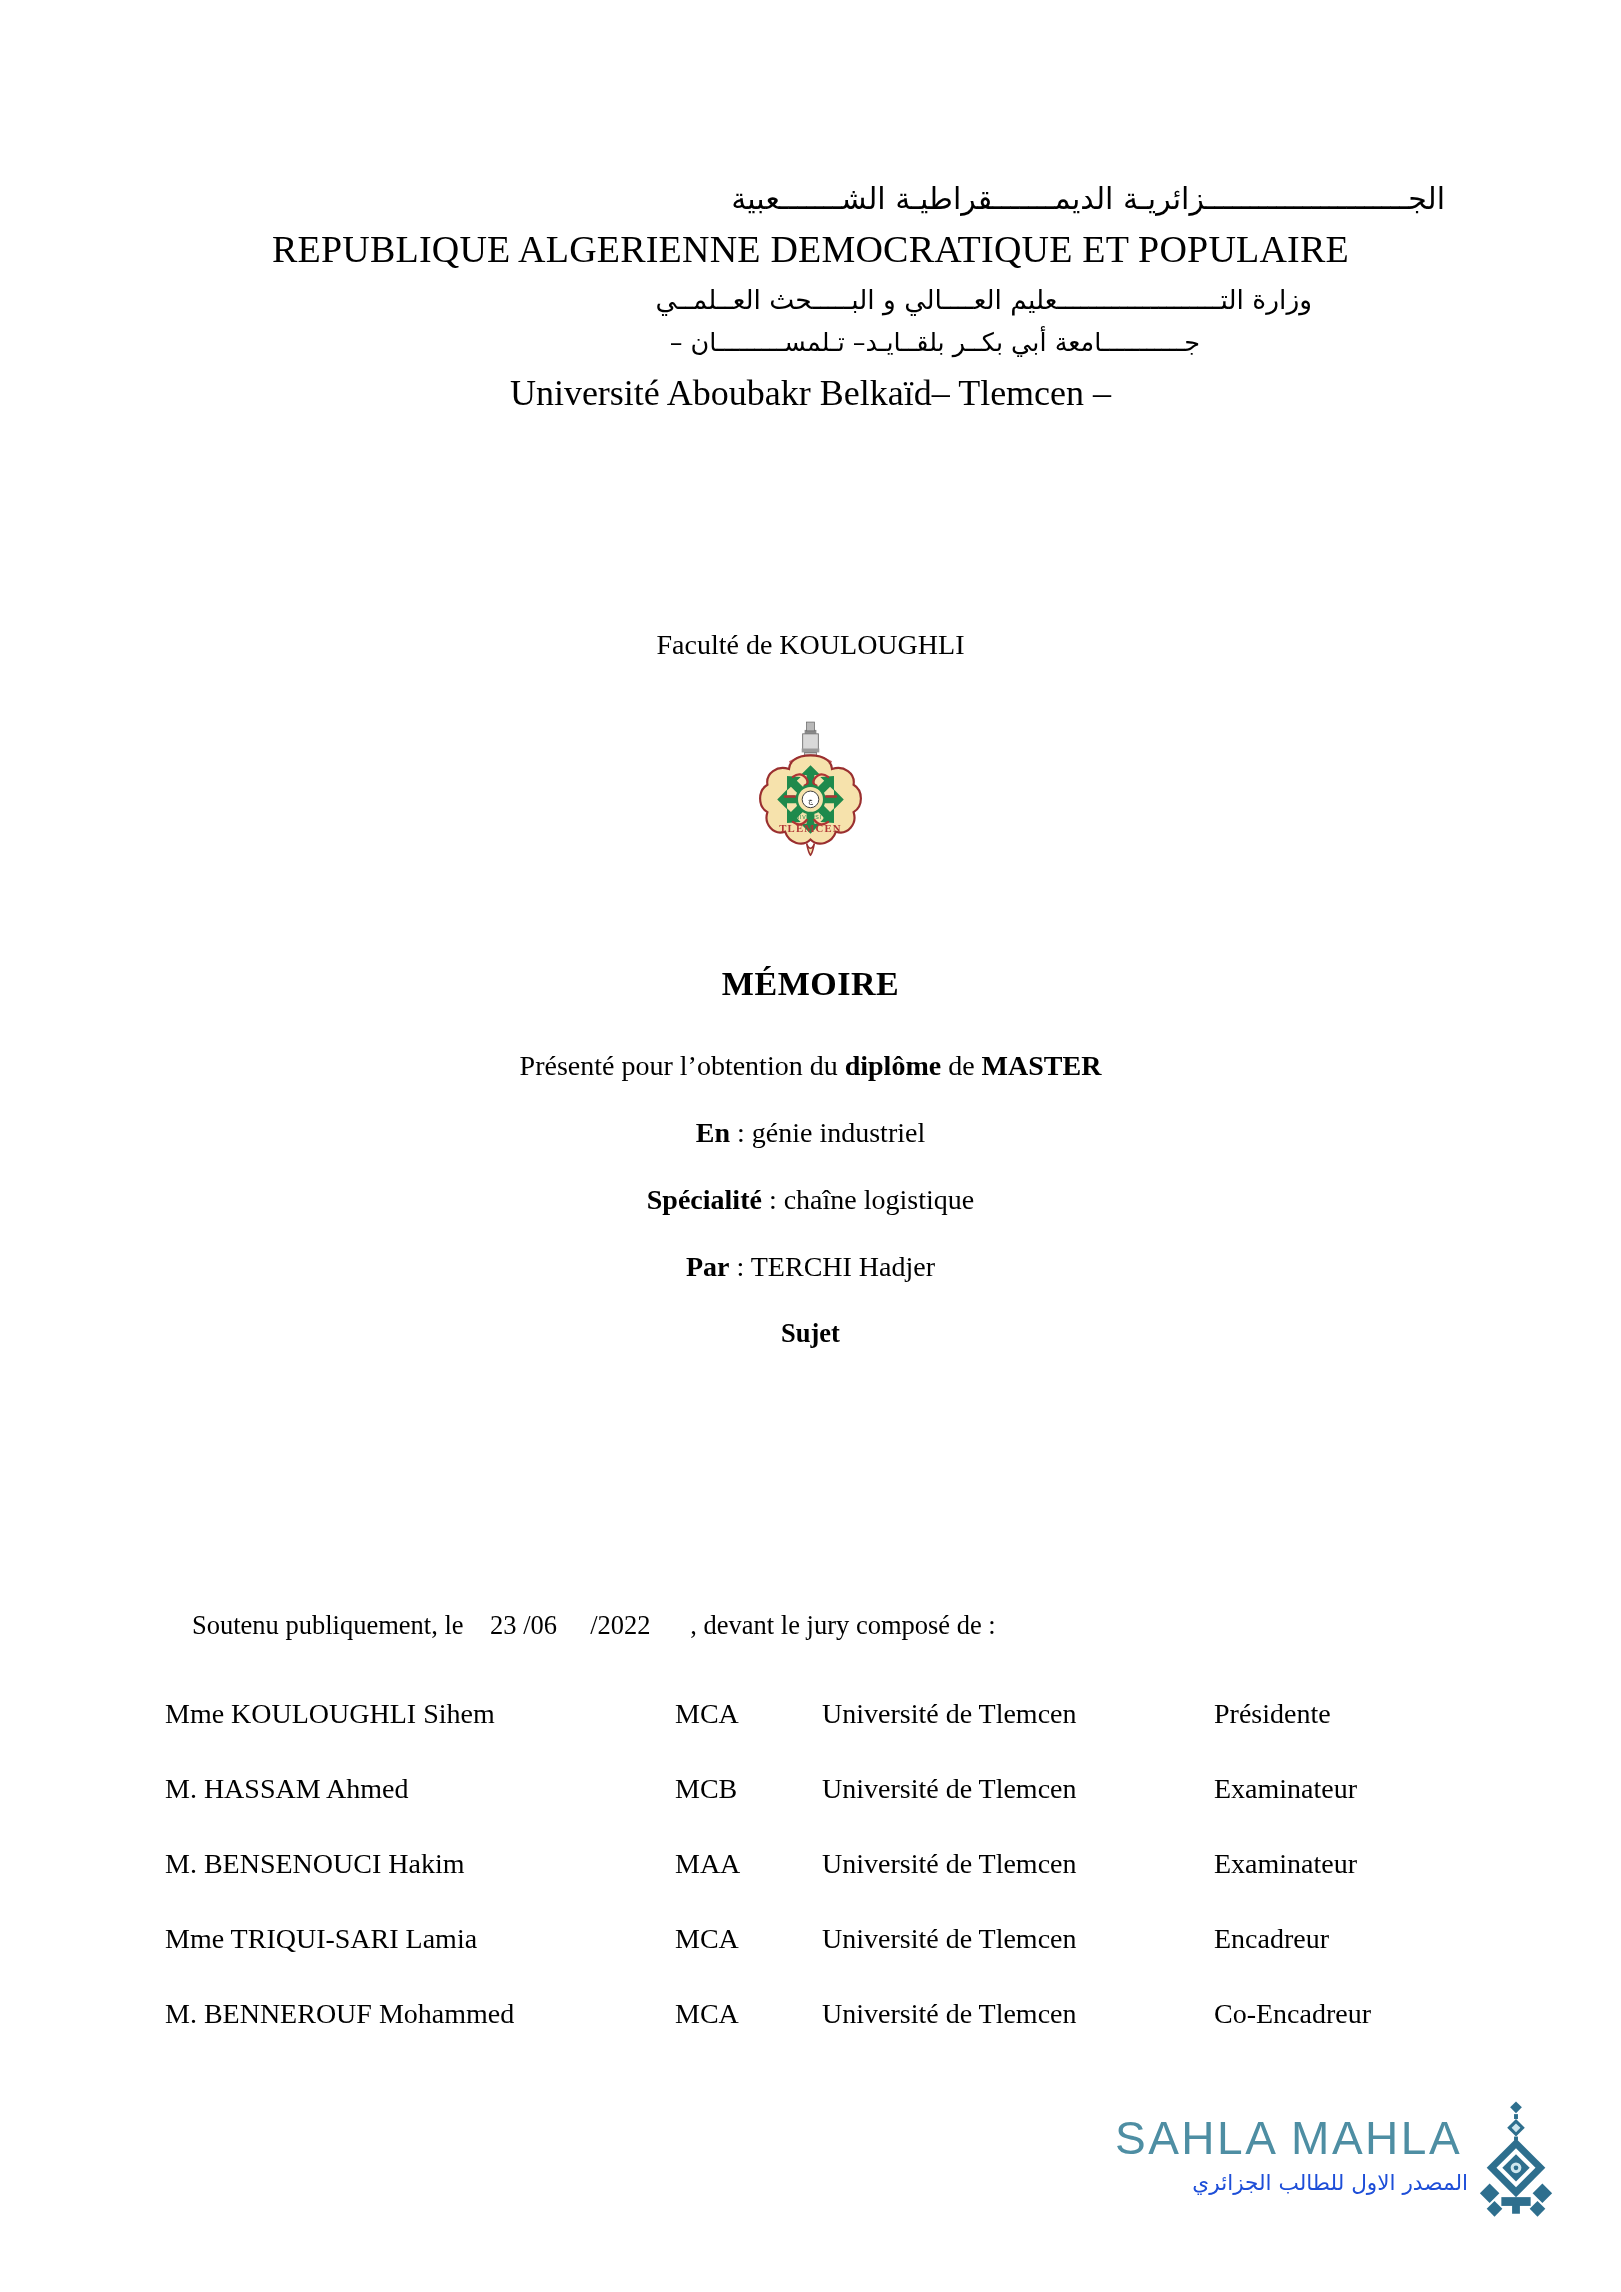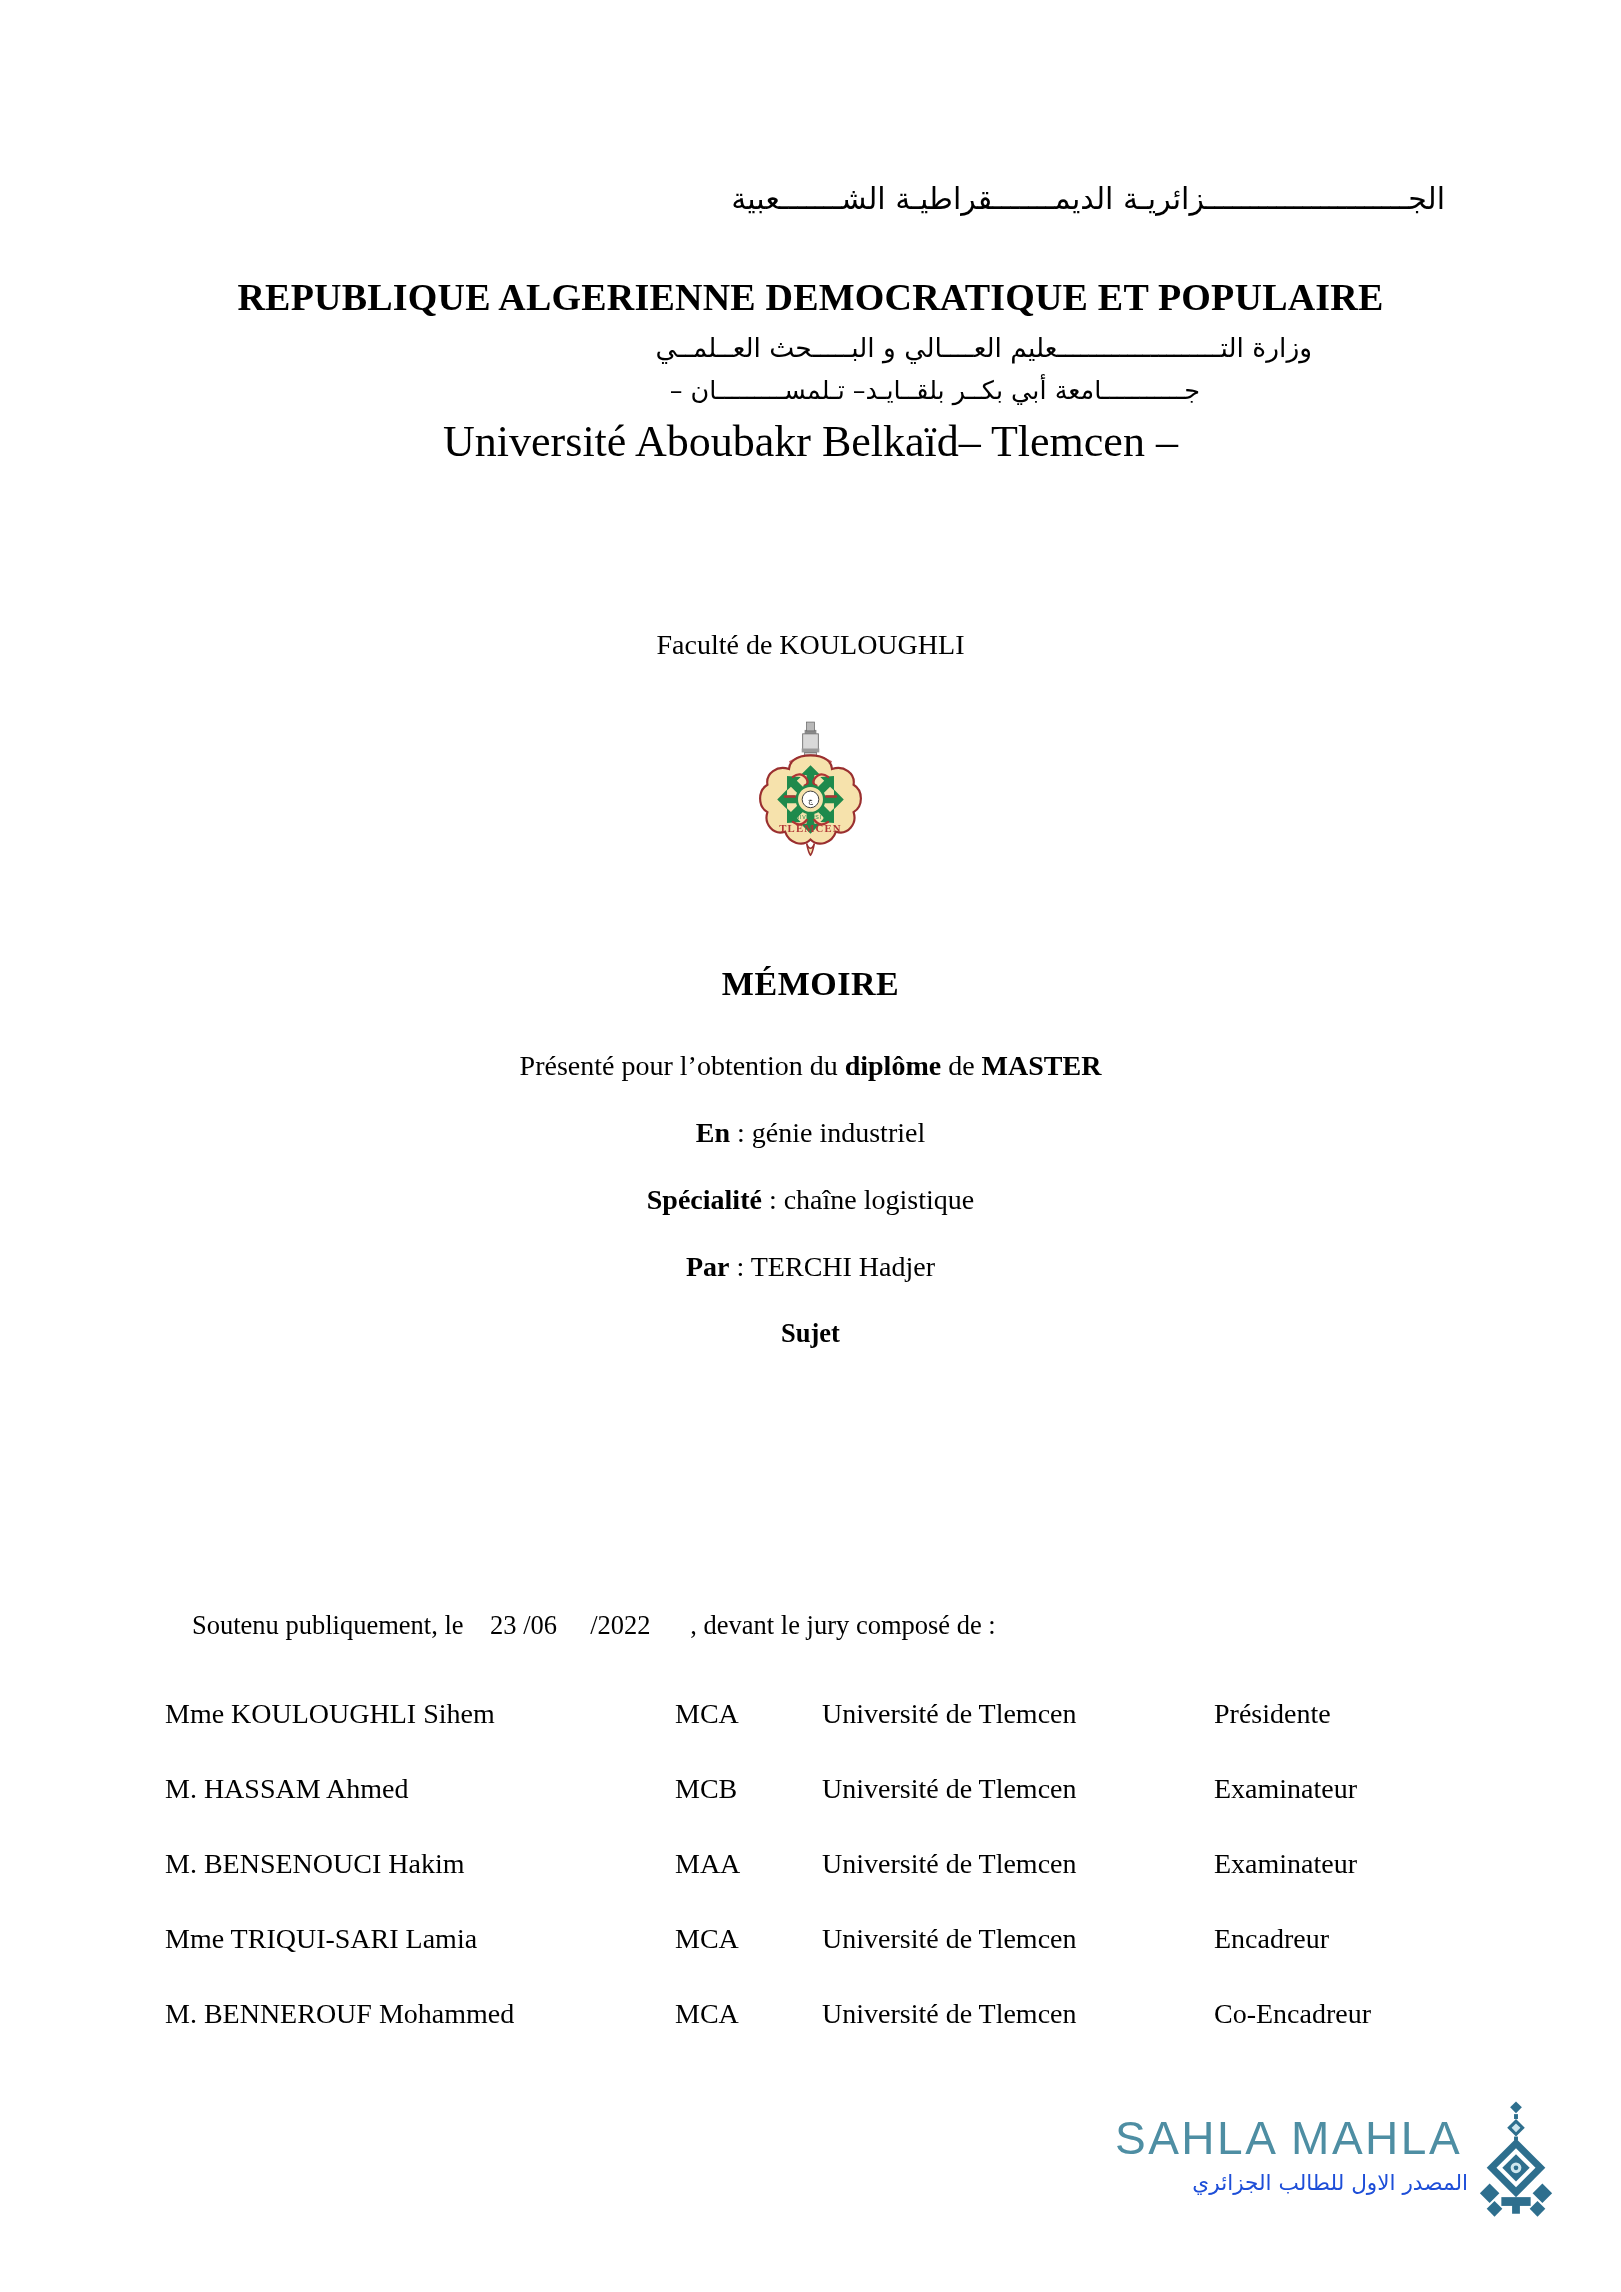--- a/index.html
+++ b/index.html
@@ -50,28 +50,27 @@
     padding-left: 284px;
   }
   .ar-line3 {
     font-size: 25.5px;
     line-height: 43px;
     padding-right: 323px;
     padding-left: 392px;
   }
   .fr-bold-big {
     font-size: 38px;
-    font-weight: bold;
+    font-weight: normal;
     line-height: 57px;
     text-align: center;
     letter-spacing: 0.2px;
-    margin-top: 48px;
   }
   .fr-univ {
-    font-size: 44px;
+    font-size: 36px;
     line-height: 59px;
     text-align: center;
   }
 
   
   .faculte {
     position: absolute;
     left: 0;
     top: 629px;
     width: 1621px;

